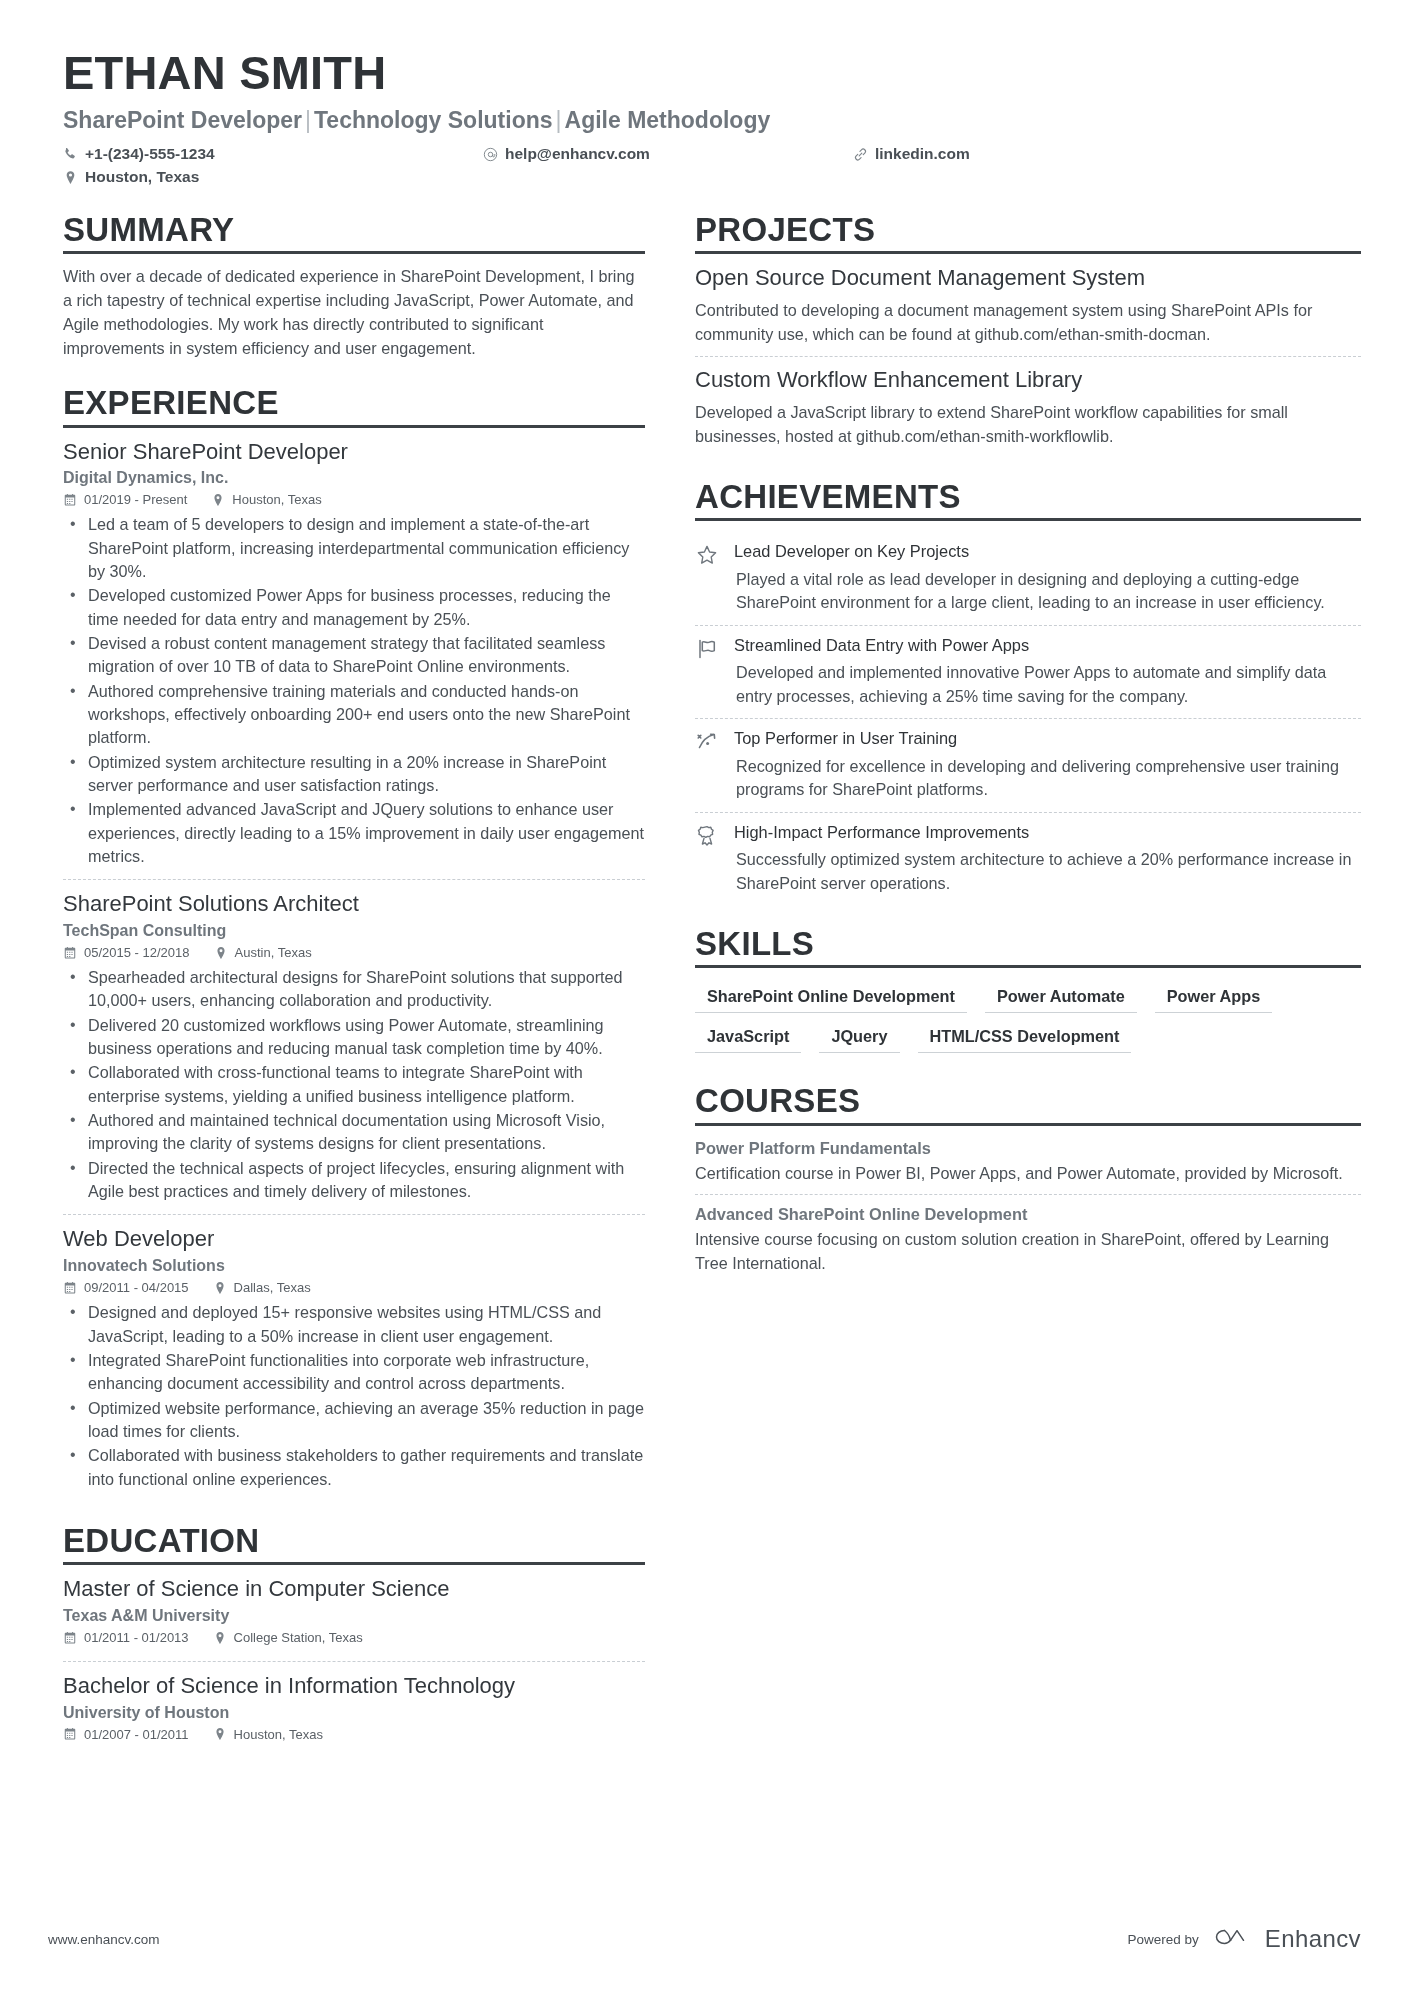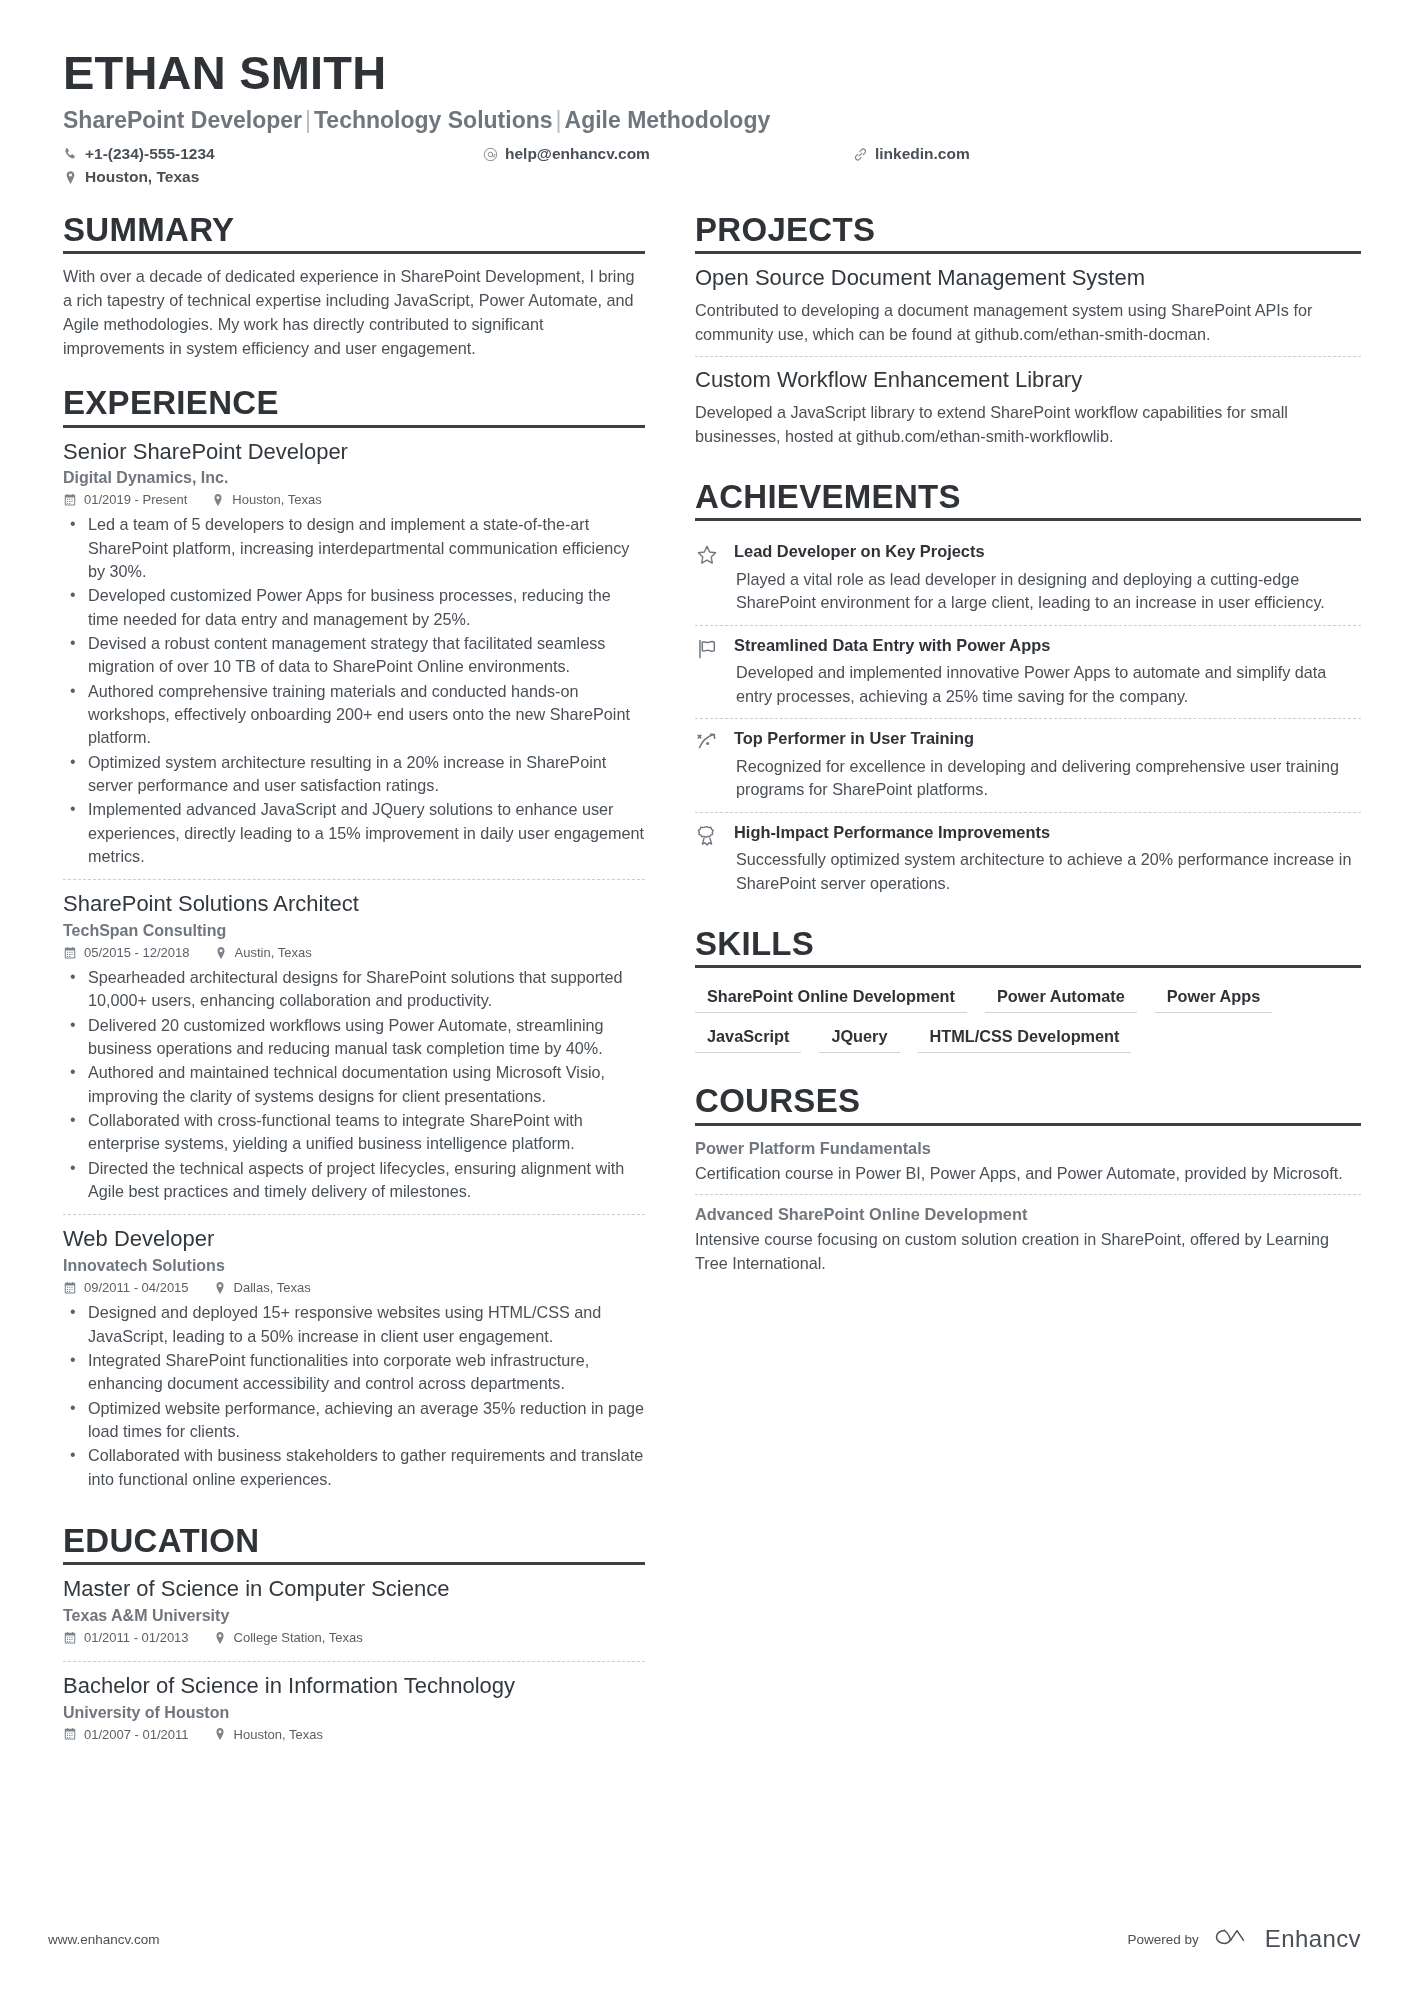--- a/index.html
+++ b/index.html
@@ -137,21 +137,21 @@
   .proj-desc { font-size: 16.2px; line-height: 1.45; color: #4a5056; }
 
   
   .ach { display: flex; gap: 13px; padding: 9px 0 10px 0; }
   .ach + .ach { border-top: 1px dashed #c9ced3; }
   .ach-ico { width: 26px; flex: 0 0 26px; color: #6f767d; padding-top: 2px; }
   .ach-ico svg { display: block; }
   .ach-body { flex: 1 1 auto; }
   .ach-title {
     font-size: 16.4px;
-    font-weight: 700;
+    font-weight: 400;
     color: #2f3337;
     line-height: 1.25;
     margin-bottom: 6px;
   }
   .ach-desc {
     font-size: 16.2px;
     line-height: 1.45;
     color: #4a5056;
     padding-left: 0;
   }
@@ -316,22 +316,22 @@
                 <svg viewBox="0 0 16 16" width="14" height="14" fill="currentColor">
                     <path d="M8 1.2c-2.3 0-4.1 1.8-4.1 4.1 0 3 4.1 9.5 4.1 9.5s4.1-6.5 4.1-9.5c0-2.3-1.8-4.1-4.1-4.1zm0 5.8a1.7 1.7 0 1 1 0-3.4 1.7 1.7 0 0 1 0 3.4z"></path>
                   </svg>
               </span>
               <span>Austin, Texas</span>
             </span>
           </div>
           <ul class="bullets">
             <li>Spearheaded architectural designs for SharePoint solutions that supported 10,000+ users, enhancing collaboration and productivity.</li>
             <li>Delivered 20 customized workflows using Power Automate, streamlining business operations and reducing manual task completion time by 40%.</li>
+            <li>Collaborated with cross-functional teams to integrate SharePoint with enterprise systems, yielding a unified business intelligence platform.</li>
             <li>Authored and maintained technical documentation using Microsoft Visio, improving the clarity of systems designs for client presentations.</li>
-            <li>Collaborated with cross-functional teams to integrate SharePoint with enterprise systems, yielding a unified business intelligence platform.</li>
             <li>Directed the technical aspects of project lifecycles, ensuring alignment with Agile best practices and timely delivery of milestones.</li>
           </ul>
         </div>
 
         <div class="entry">
           <div class="entry-title">Web Developer</div>
           <div class="entry-org">Innovatech Solutions</div>
           <div class="entry-meta">
             <span class="meta-piece">
               <span class="m-ico">

